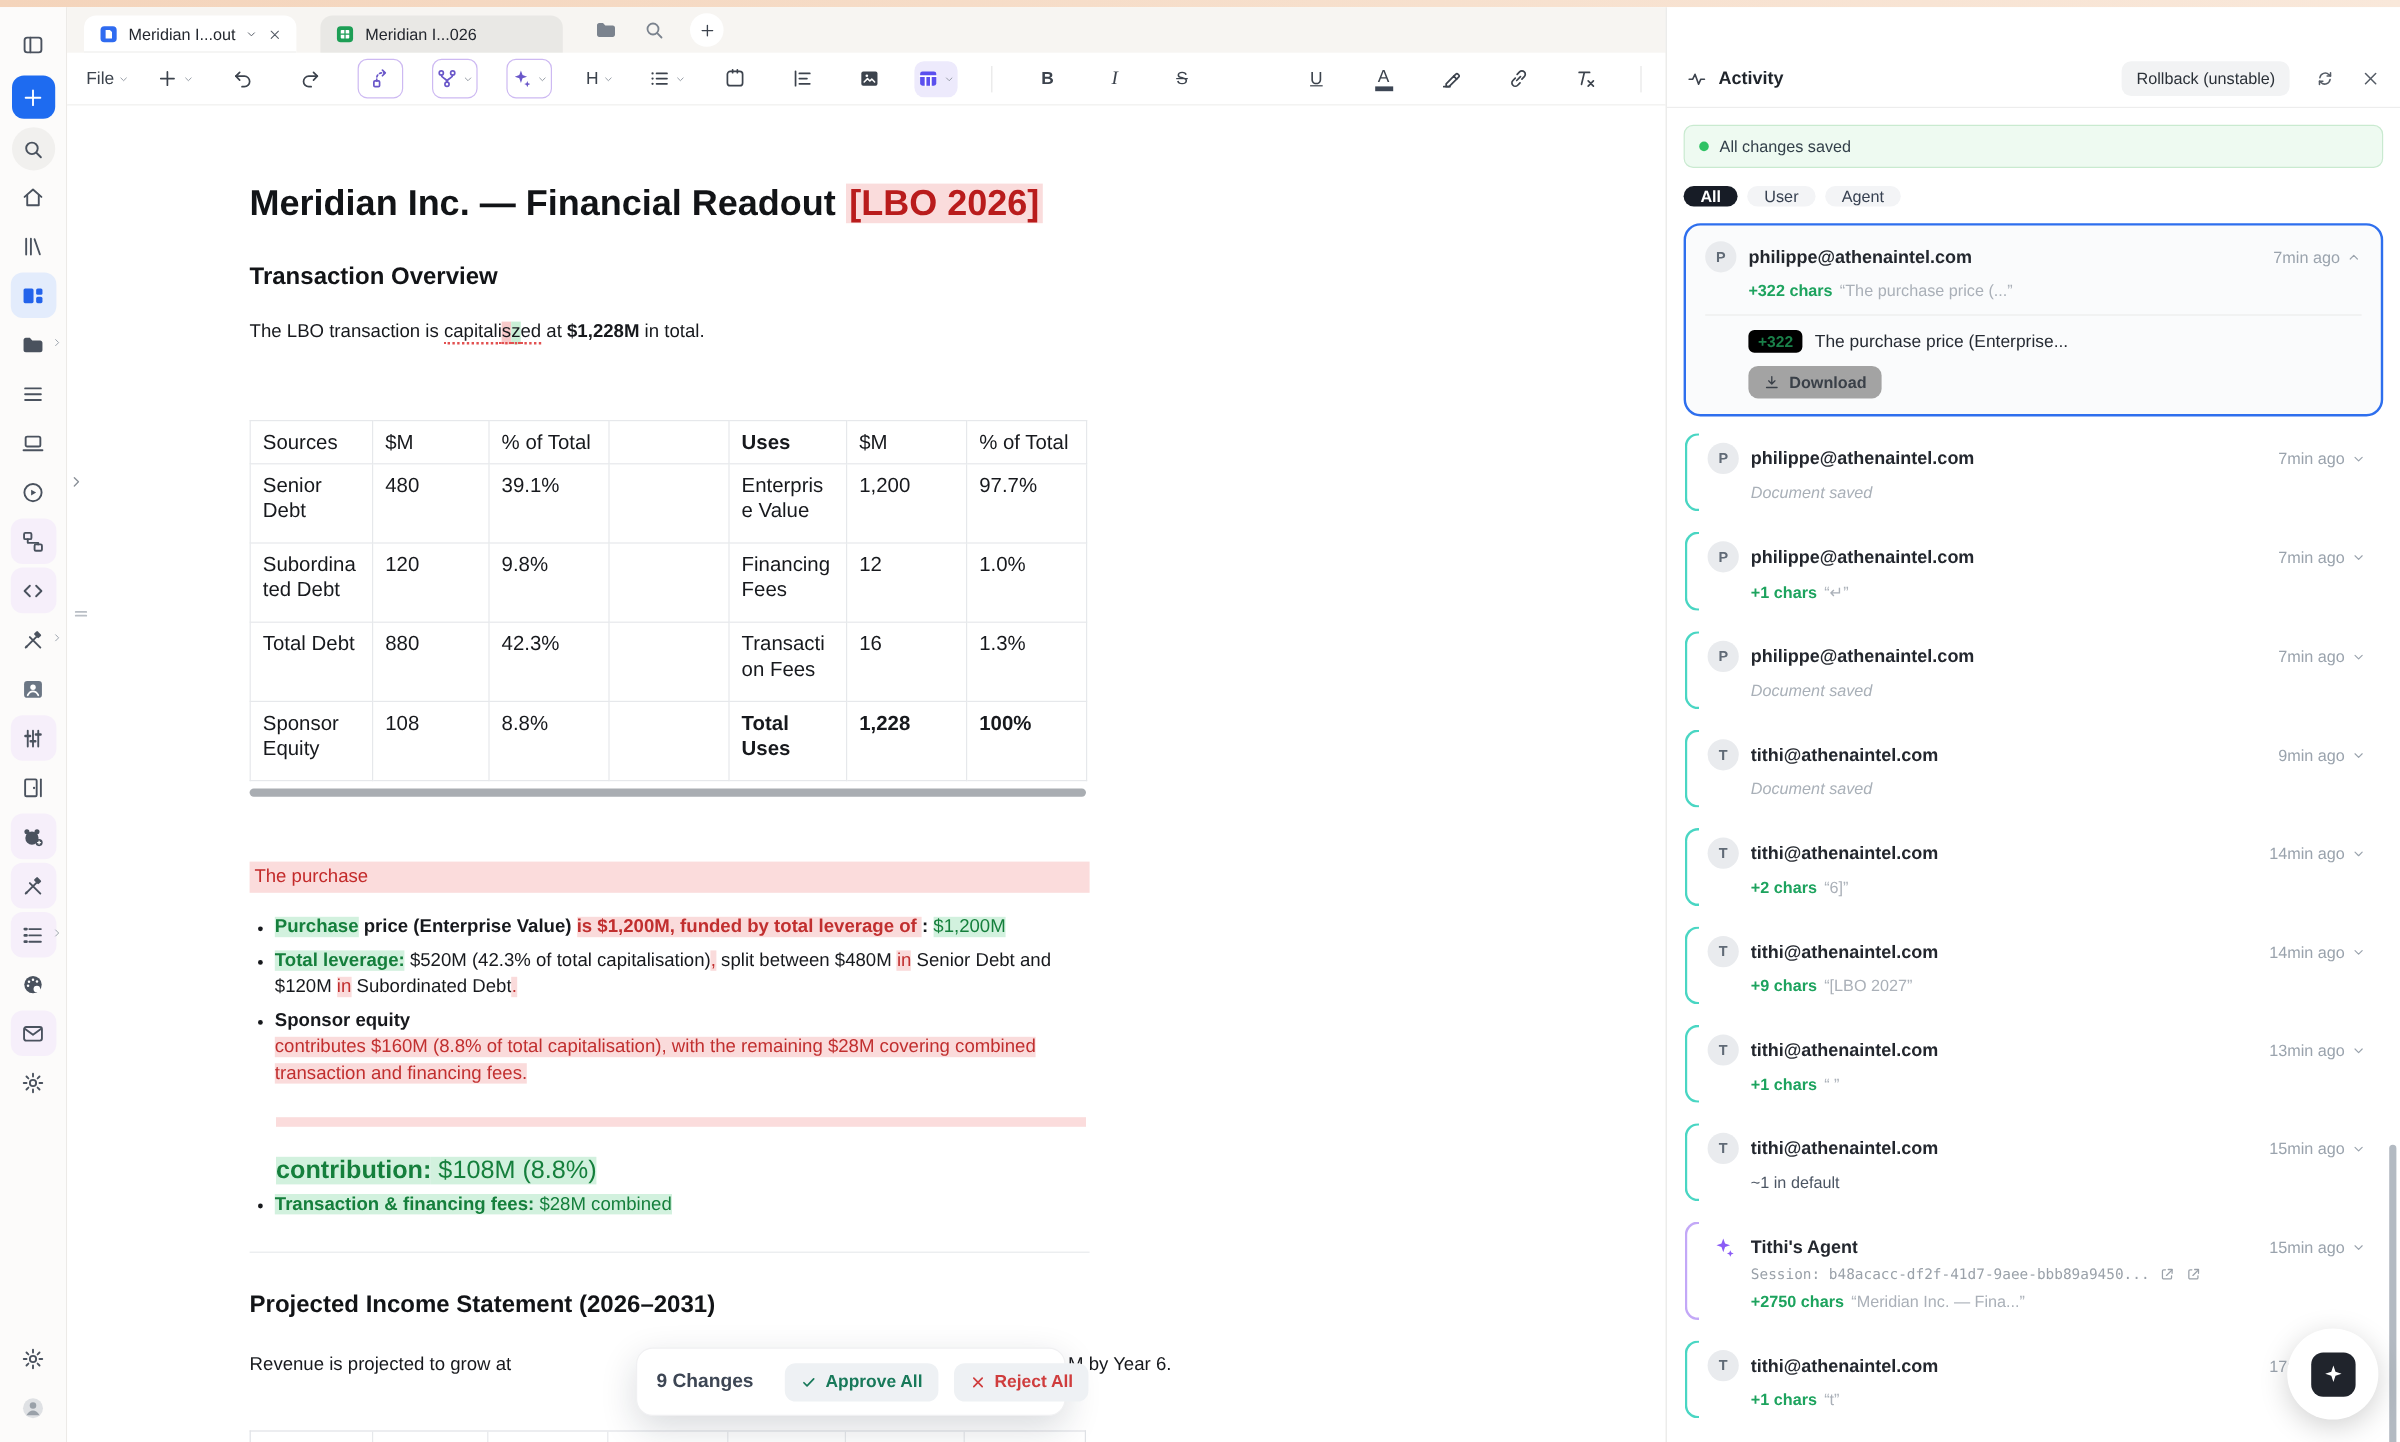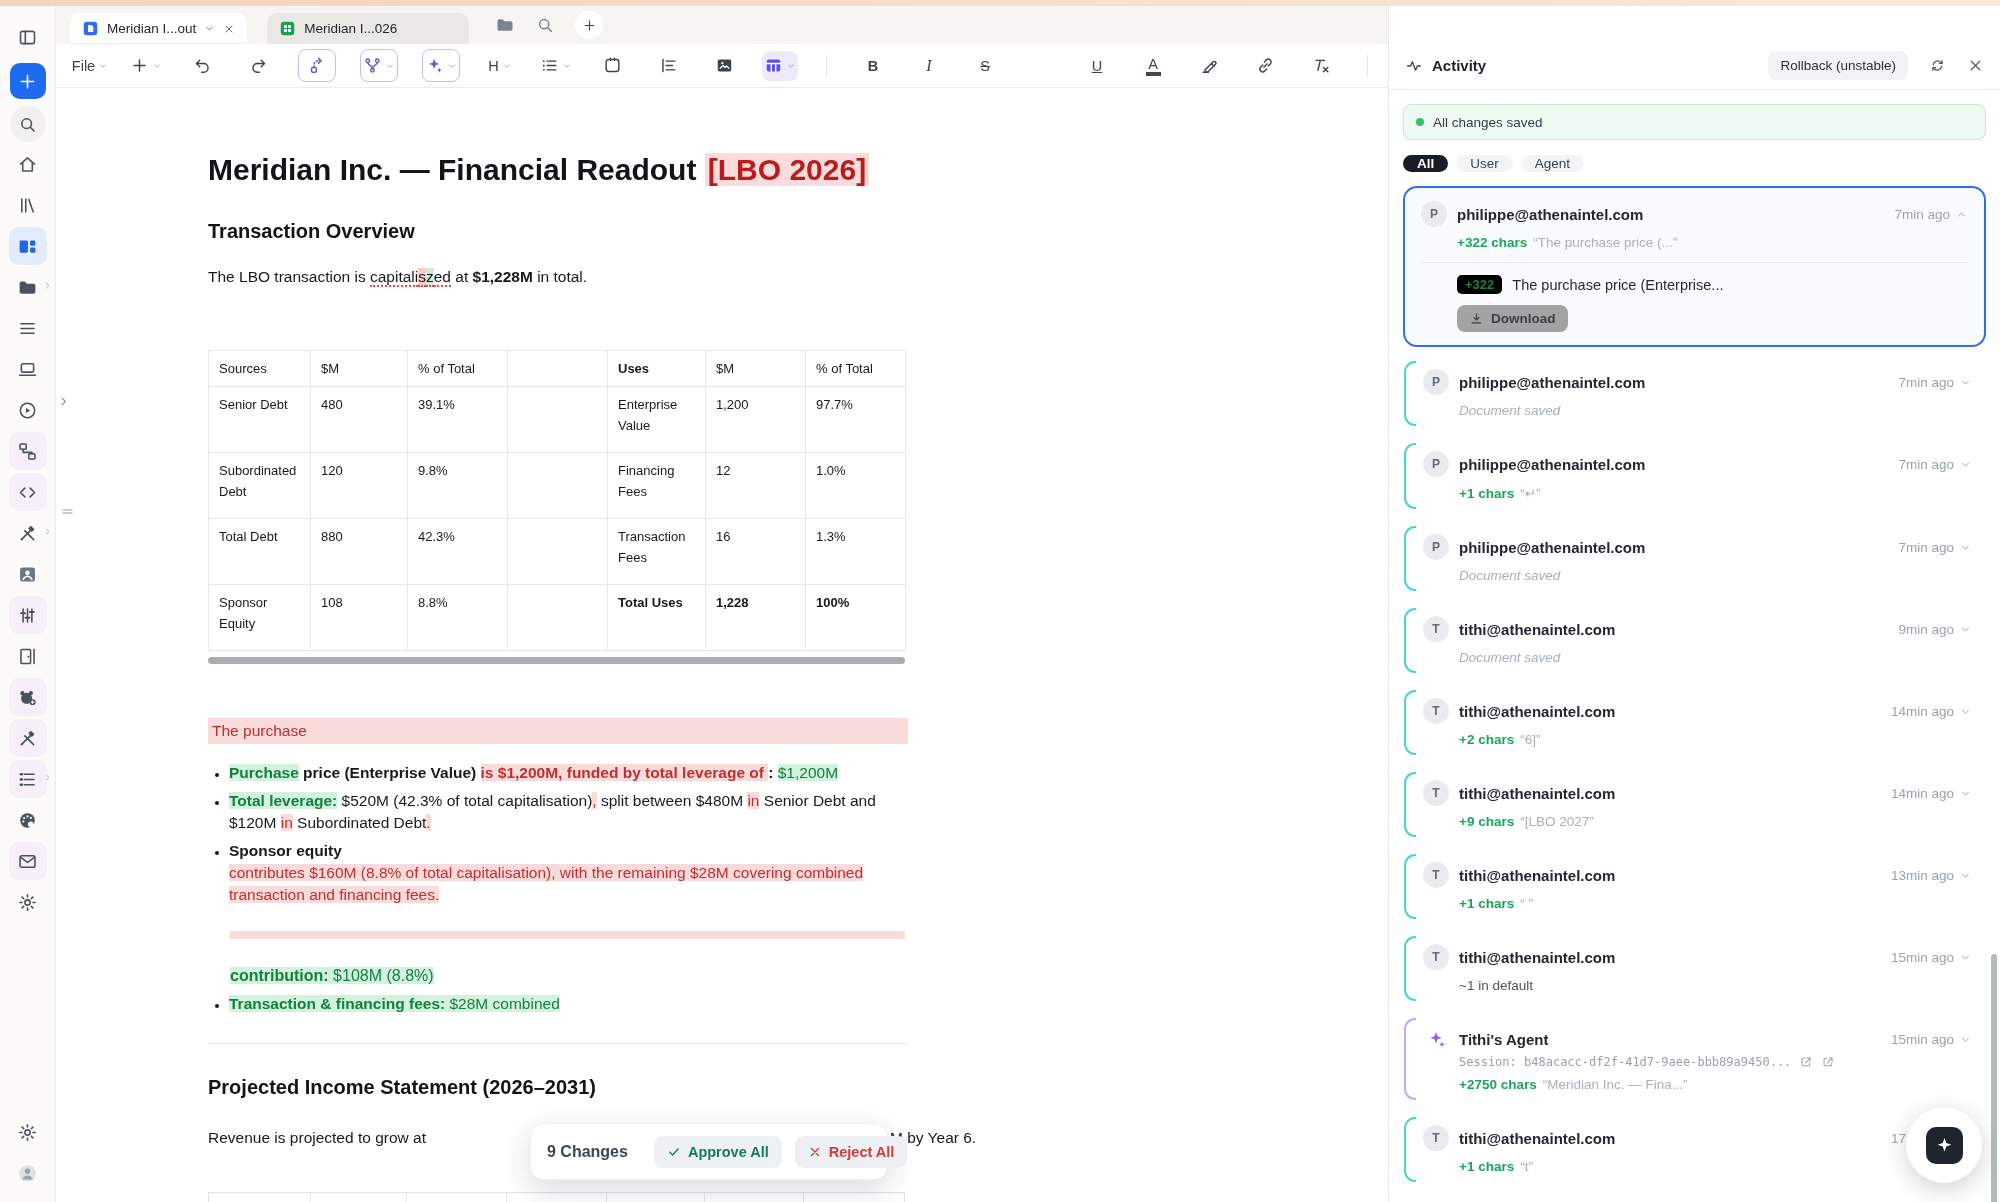--- a/index.html
+++ b/index.html
@@ -61,35 +61,35 @@
 
   
   .doc{position:absolute;left:56px;top:88px;width:1332px;height:1114px;background:#fff;overflow:hidden}
   .doc-inner{position:absolute;left:152px;top:0;width:700px;height:1114px}
   .doc h1{margin:62px 0 0;font-size:30px;line-height:40px;font-weight:700;color:#121417}
   .tag{color:#b91c1c;background:#fadcdc;padding:0 3px}
   .doc h2{margin:28px 0 0;font-size:20px;line-height:26px;font-weight:700;color:#121417}
   .doc p.body{margin:22px 0 0;font-size:15.5px;line-height:22px}
   .doc h2.second{margin-top:30px}
 
-  table.fintable{margin-top:62px;border-collapse:collapse;width:697px;table-layout:fixed;font-size:13px}
+  table.fintable{margin-top:62px;border-collapse:collapse;width:697px;table-layout:fixed;font-size:17px}
   .fintable th,.fintable td{border:1px solid #e6e8eb;padding:7px 10px 16px;vertical-align:top;text-align:left;font-weight:400;line-height:21px;word-wrap:break-word}
   .fintable thead th{padding:7px 10px}
   .fintable thead th:nth-child(5){font-weight:700}
   .fintable tbody tr:last-child td:nth-child(n+5){font-weight:700}
 
   .hscroll{margin-top:6px;height:7px;width:697px;background:#a9adb2;border-radius:4px}
 
   .delline{margin-top:54px;height:26px;line-height:26px;background:#fbdcdc;color:#c32a2a;font-size:15.5px;padding-left:4px}
   .thinline{margin:25px 0 0 22px;height:8px;width:675px;background:#fbdcdc}
 
   ul.doclist{margin:18px 0 0;padding-left:21px}
   ul.doclist li{font-size:15.5px;line-height:22px;margin-top:6px}
   ul.doclist li::marker{font-size:12px}
-  .contline{margin:26px 0 0 22px;font-size:16px;line-height:22px}
+  .contline{margin:26px 0 0 22px;font-size:21px;line-height:22px}
   ul.doclist.tight{margin-top:5px}
 
   .b{font-weight:700}
   .ins{background:#d2f1de;color:#157f3c}
   .del{background:#fadbdb;color:#c12f2f}
   .spell{border-bottom:2px dotted #e25050}
   .delch{background:#f8caca}
   .insch{background:#c9efd6}
 
   hr.docrule{margin:28px 0 0;border:none;border-top:1px solid #e8eaed}

